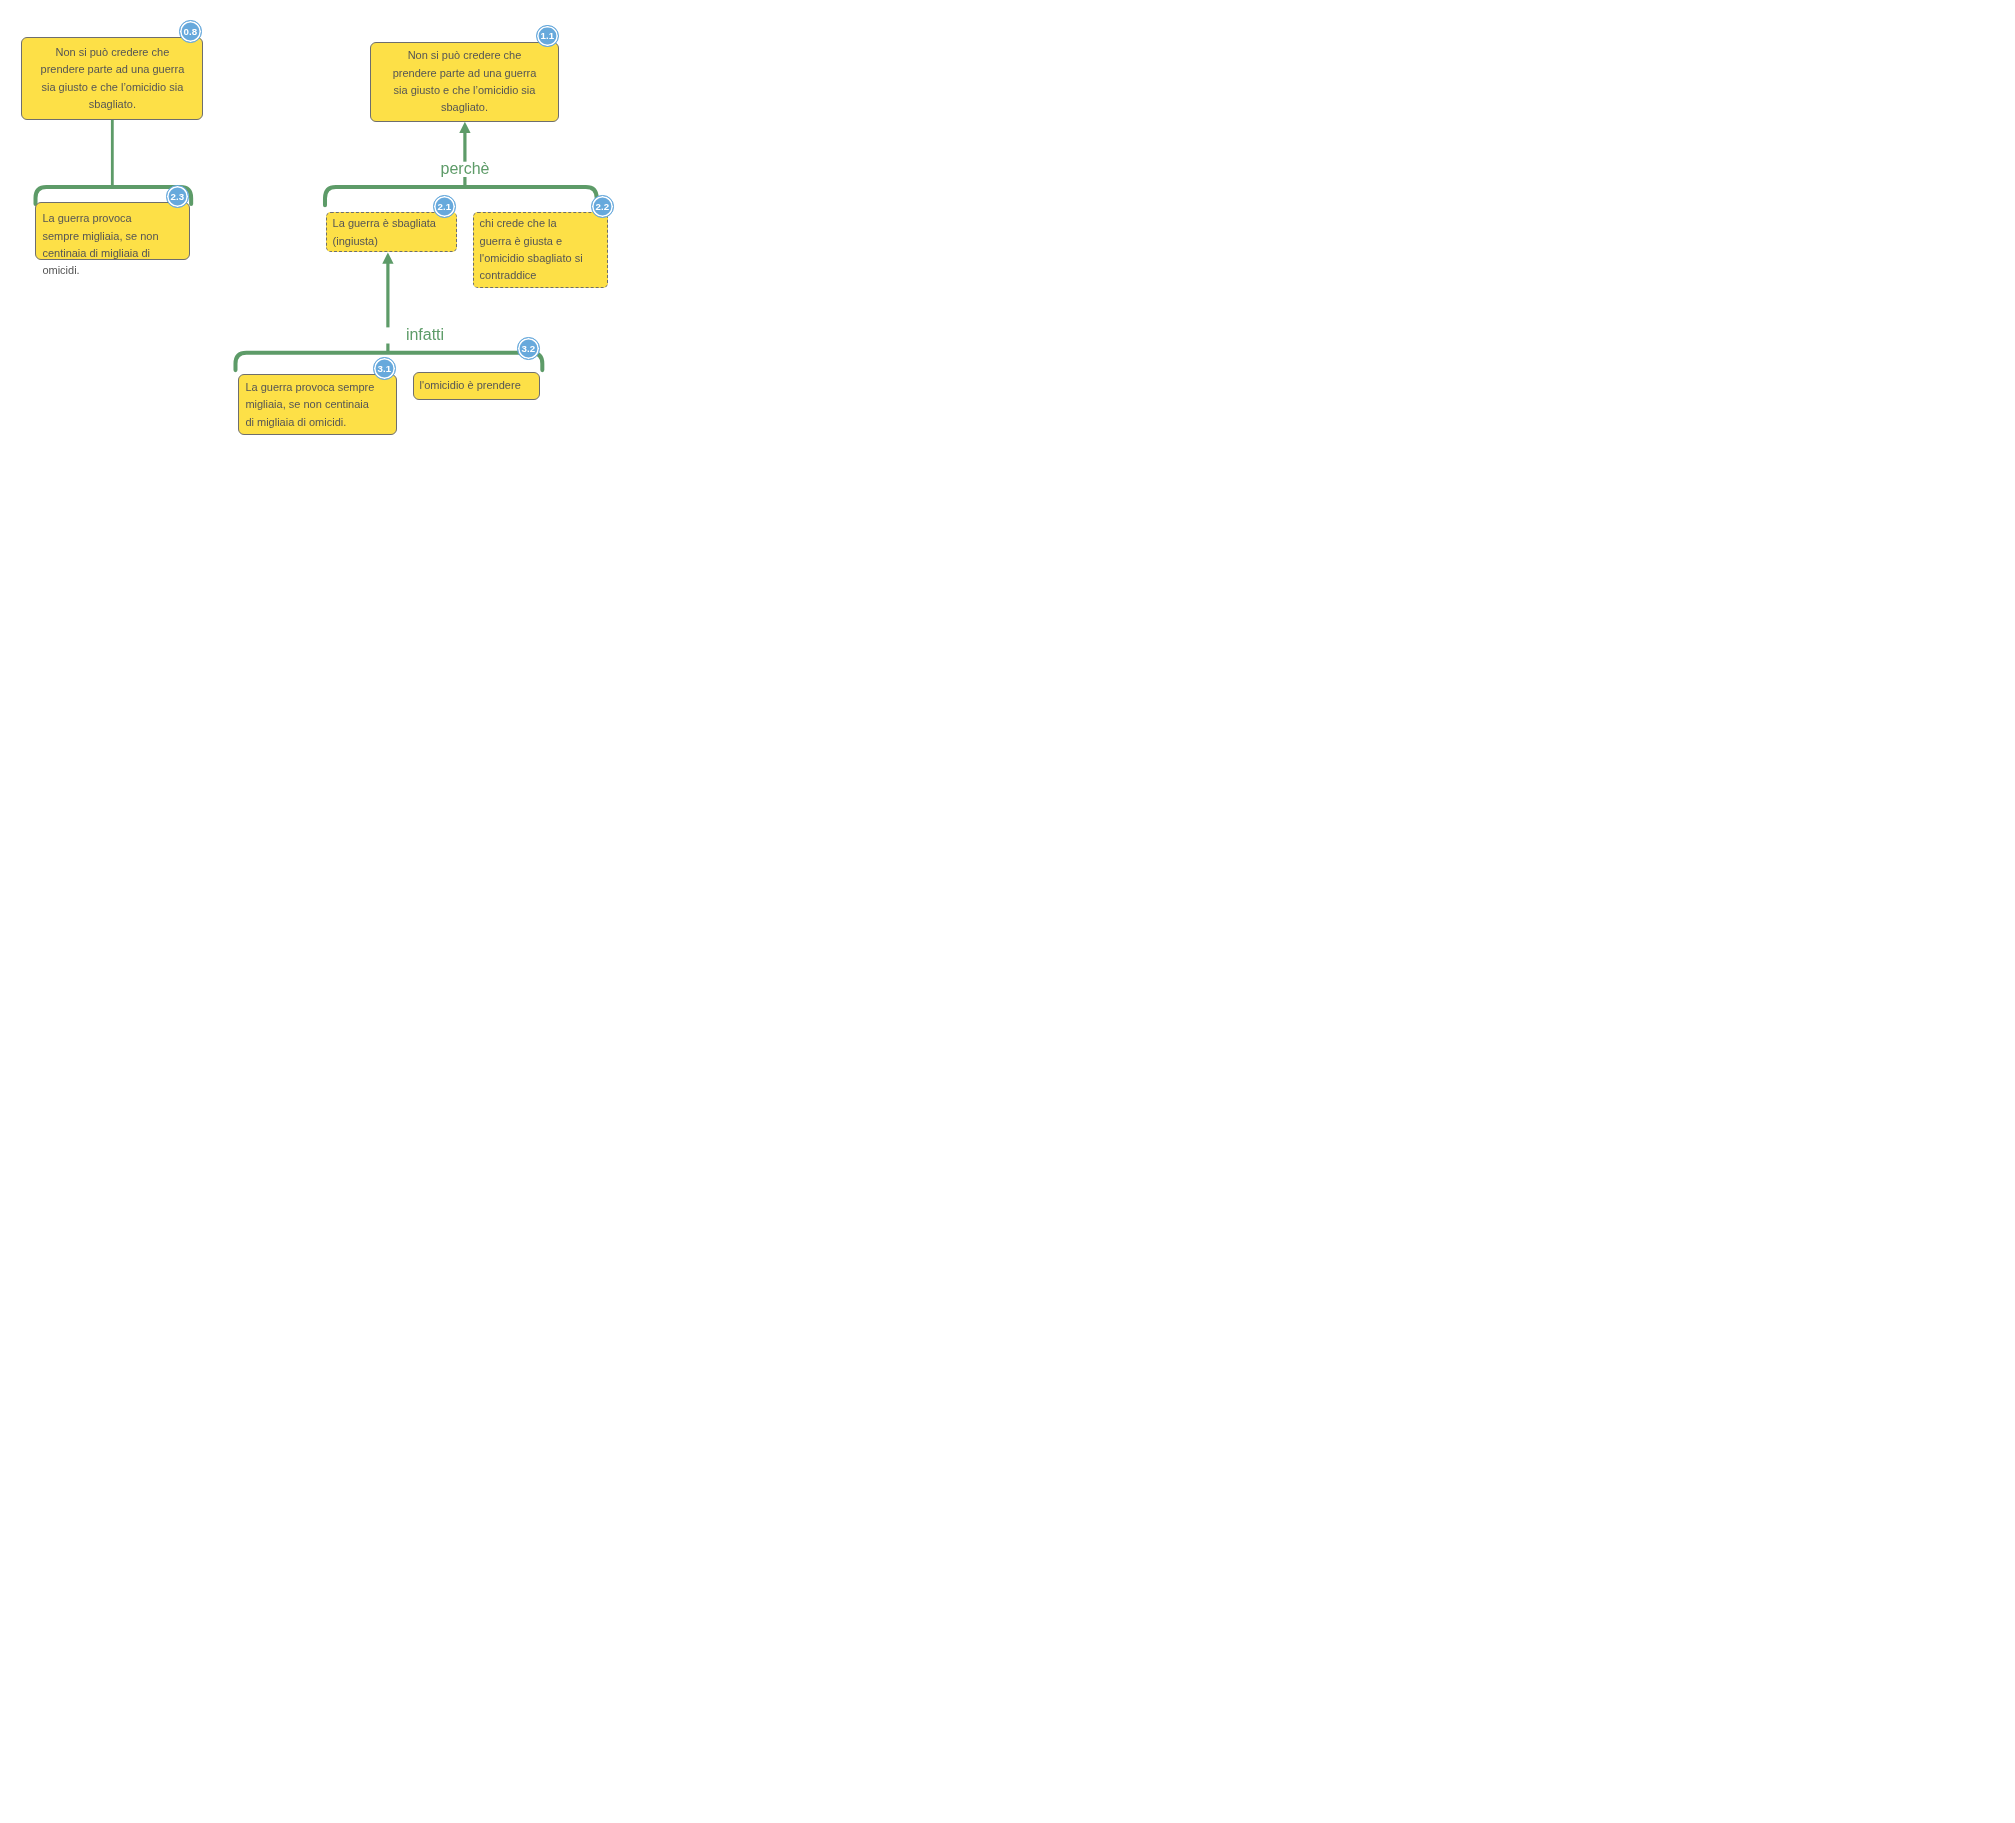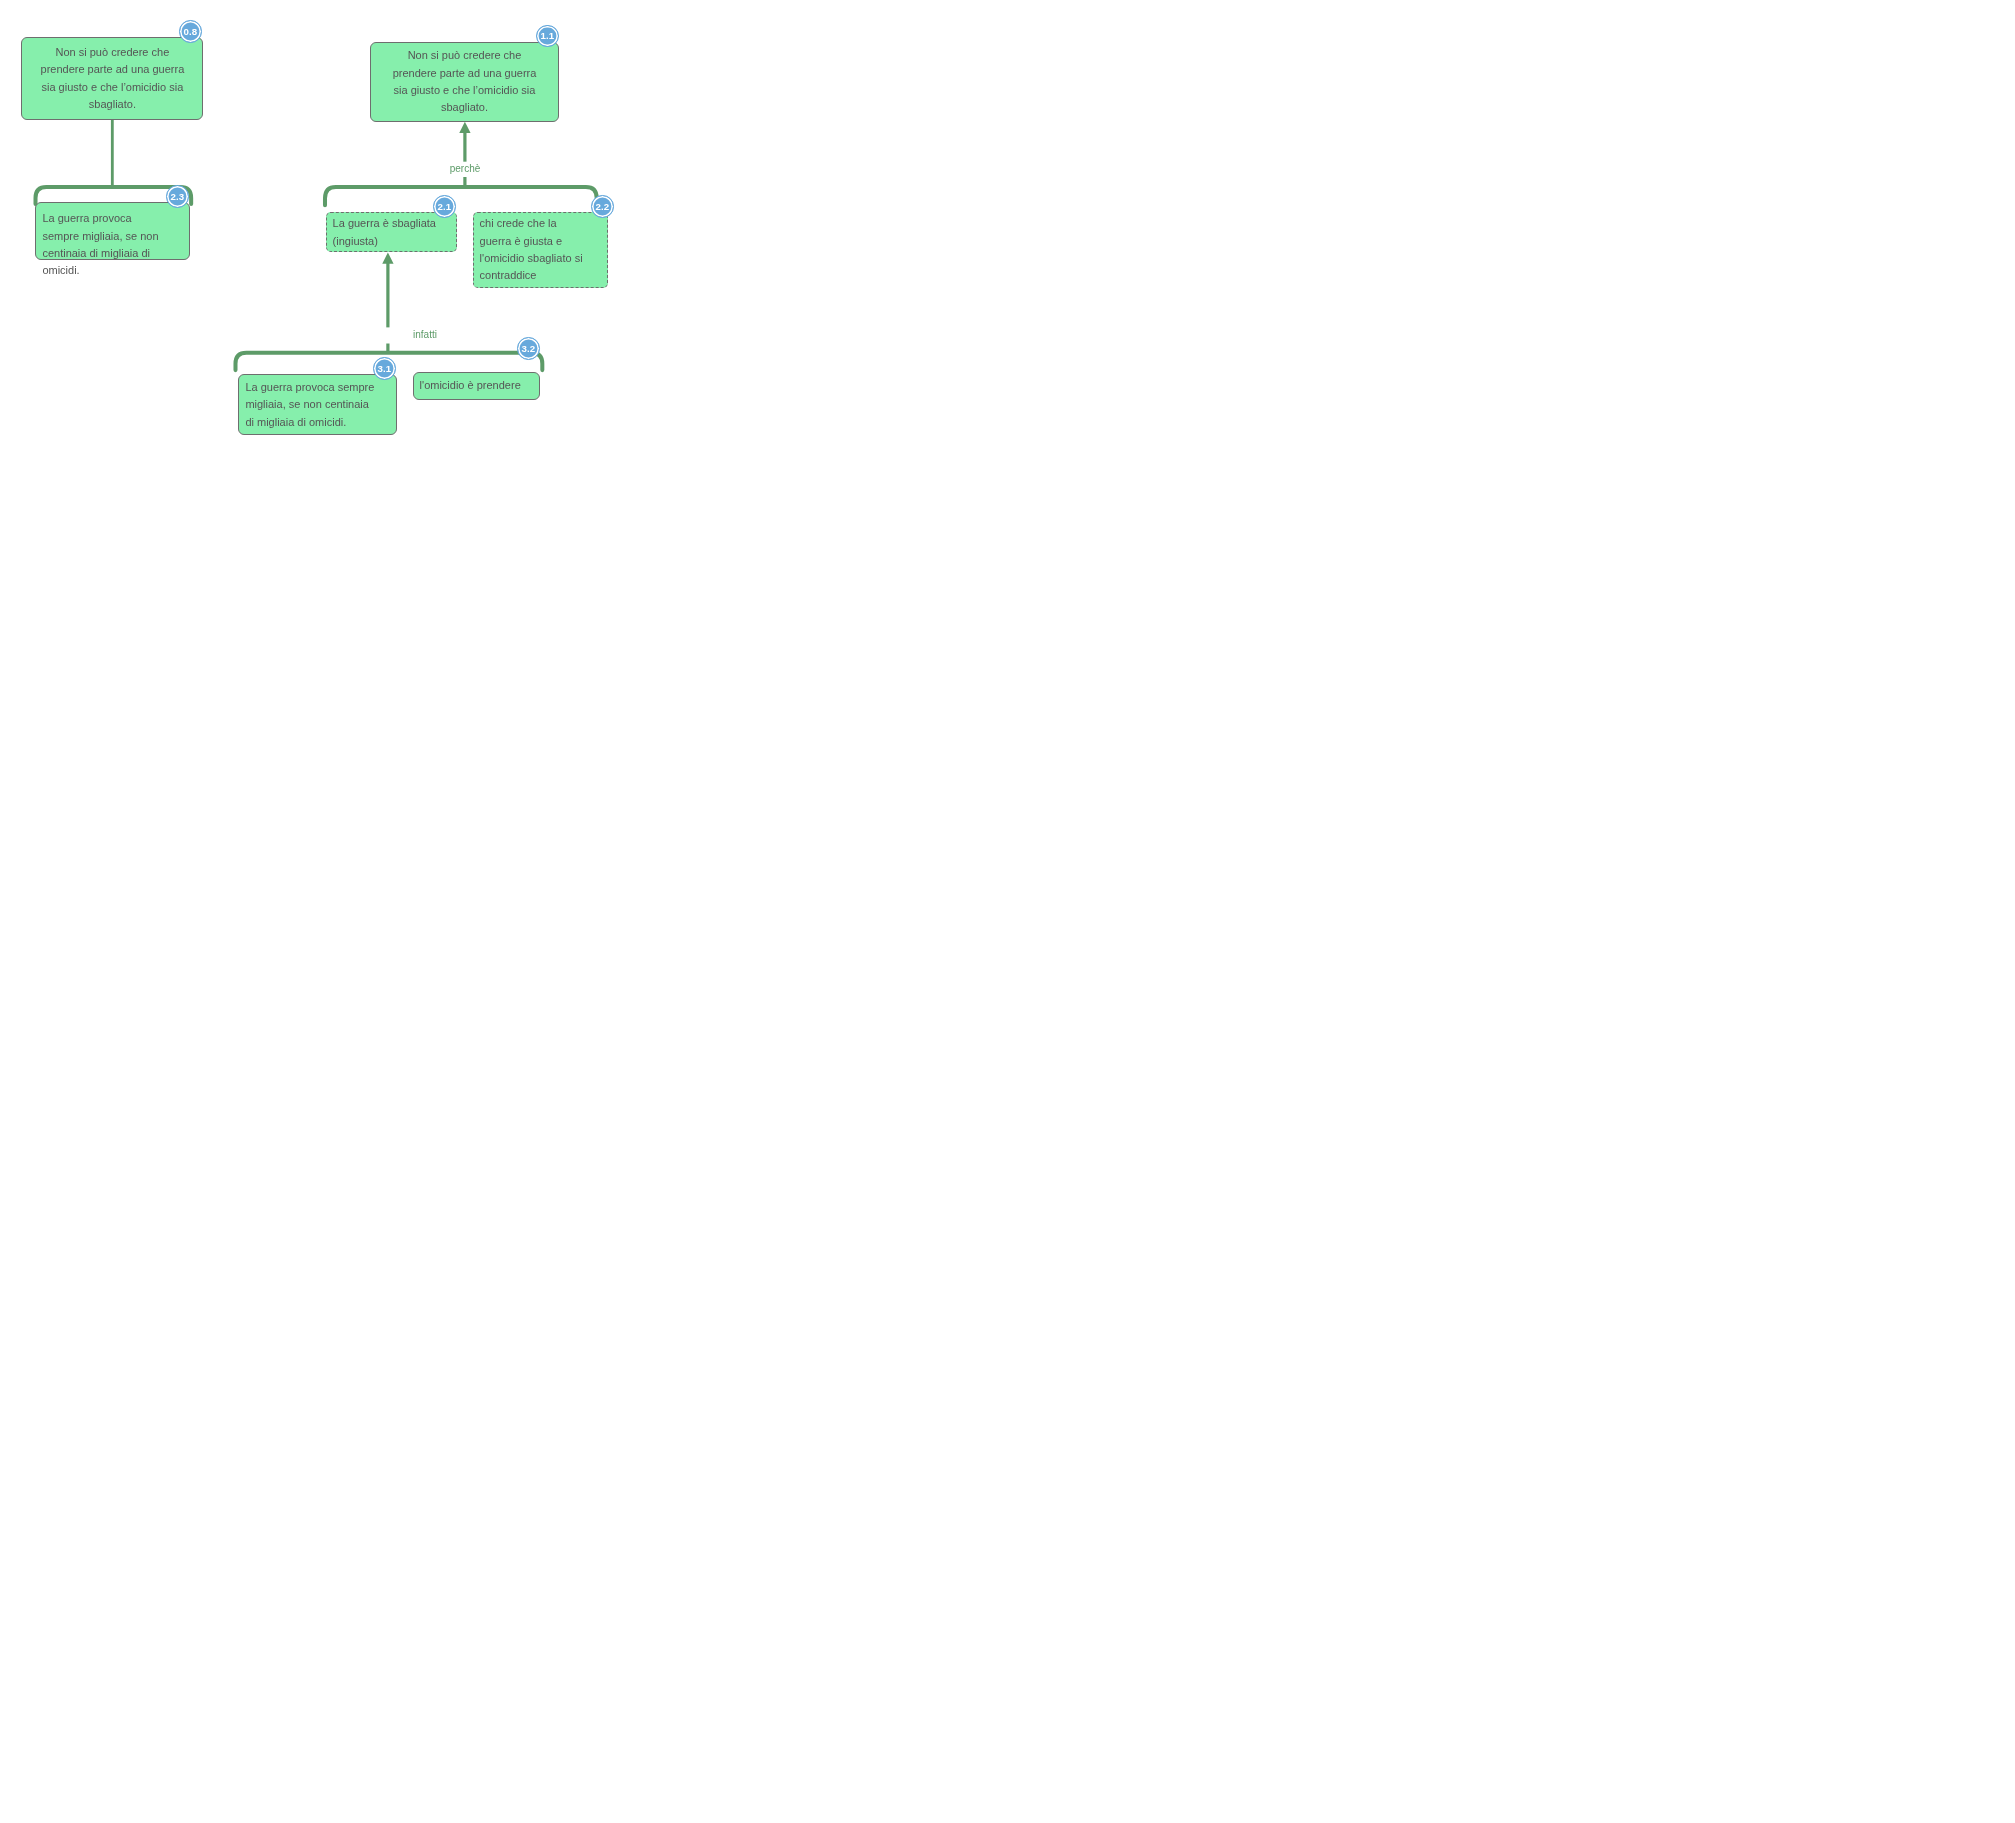--- a/index.html
+++ b/index.html
@@ -12,21 +12,21 @@
     overflow: hidden;
   }
   #connector-layer {
     position: absolute;
     left: 0; top: 0;
     z-index: 1;
   }
   .node {
     position: absolute;
     box-sizing: border-box;
-    background: #86efac;
+    background: #fde047;
     border: 1.2px solid #6e6e6e;
     border-radius: 6px;
     color: #555555;
     font-size: 11px;
     line-height: 17.3px;
     z-index: 2;
   }
   .node .node-text { white-space: pre; display: block; }
   .node.centered {
     display: flex;
@@ -57,21 +57,21 @@
     font-size: 9.7px;
     display: flex;
     align-items: center;
     justify-content: center;
     z-index: 3;
   }
   .connector-label {
     position: absolute;
     transform: translateX(-50%);
     color: #5d9b68;
-    font-size: 10px;
+    font-size: 16px;
     line-height: 13.7px;
     z-index: 2;
     white-space: pre;
   }
 </style>
 </head>
 <body>
 
 <div id="canvas">
 

